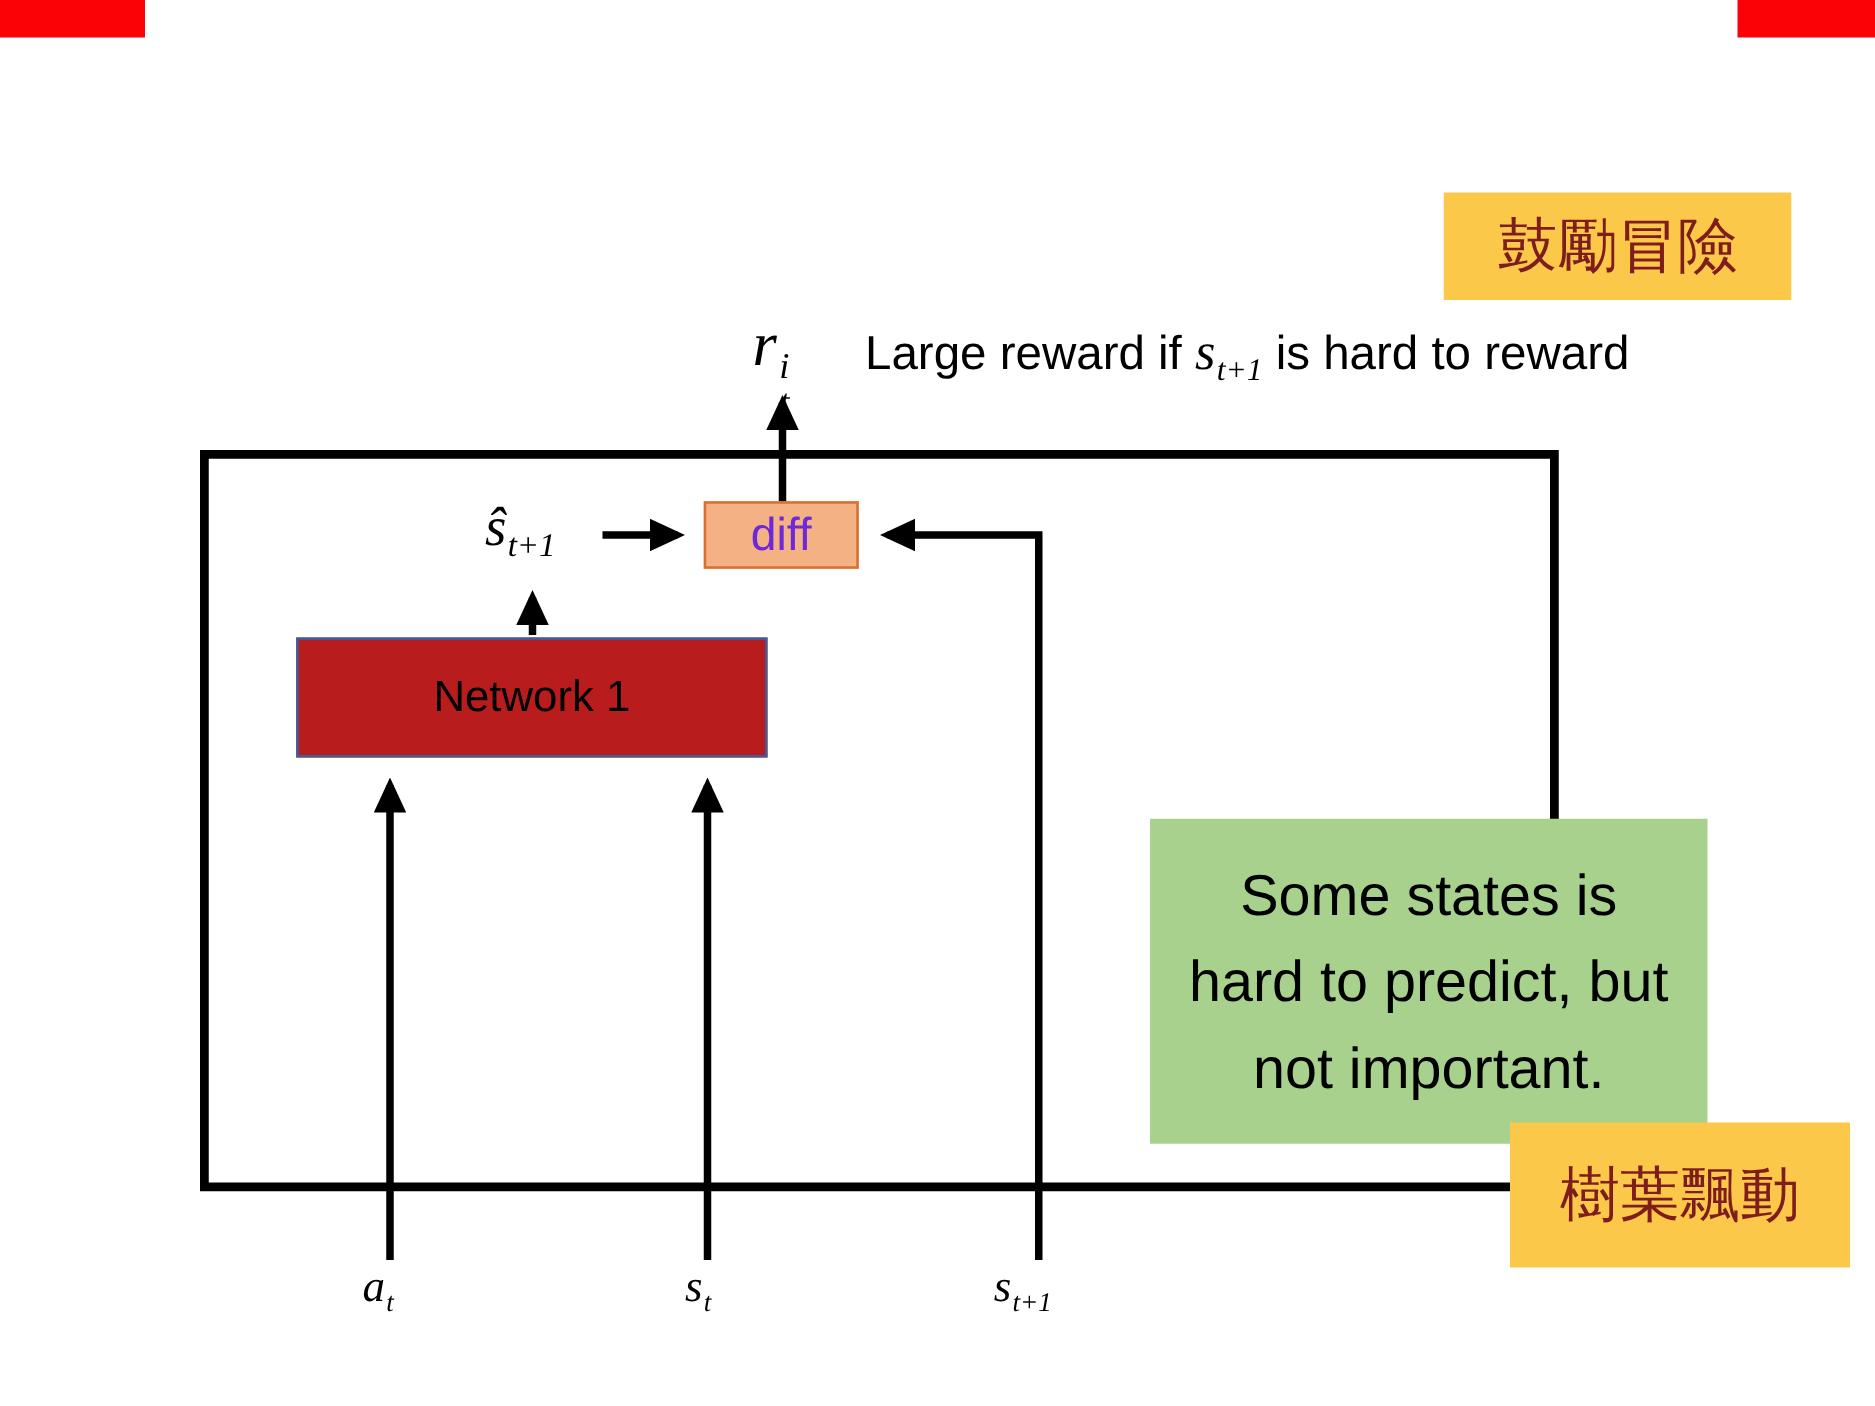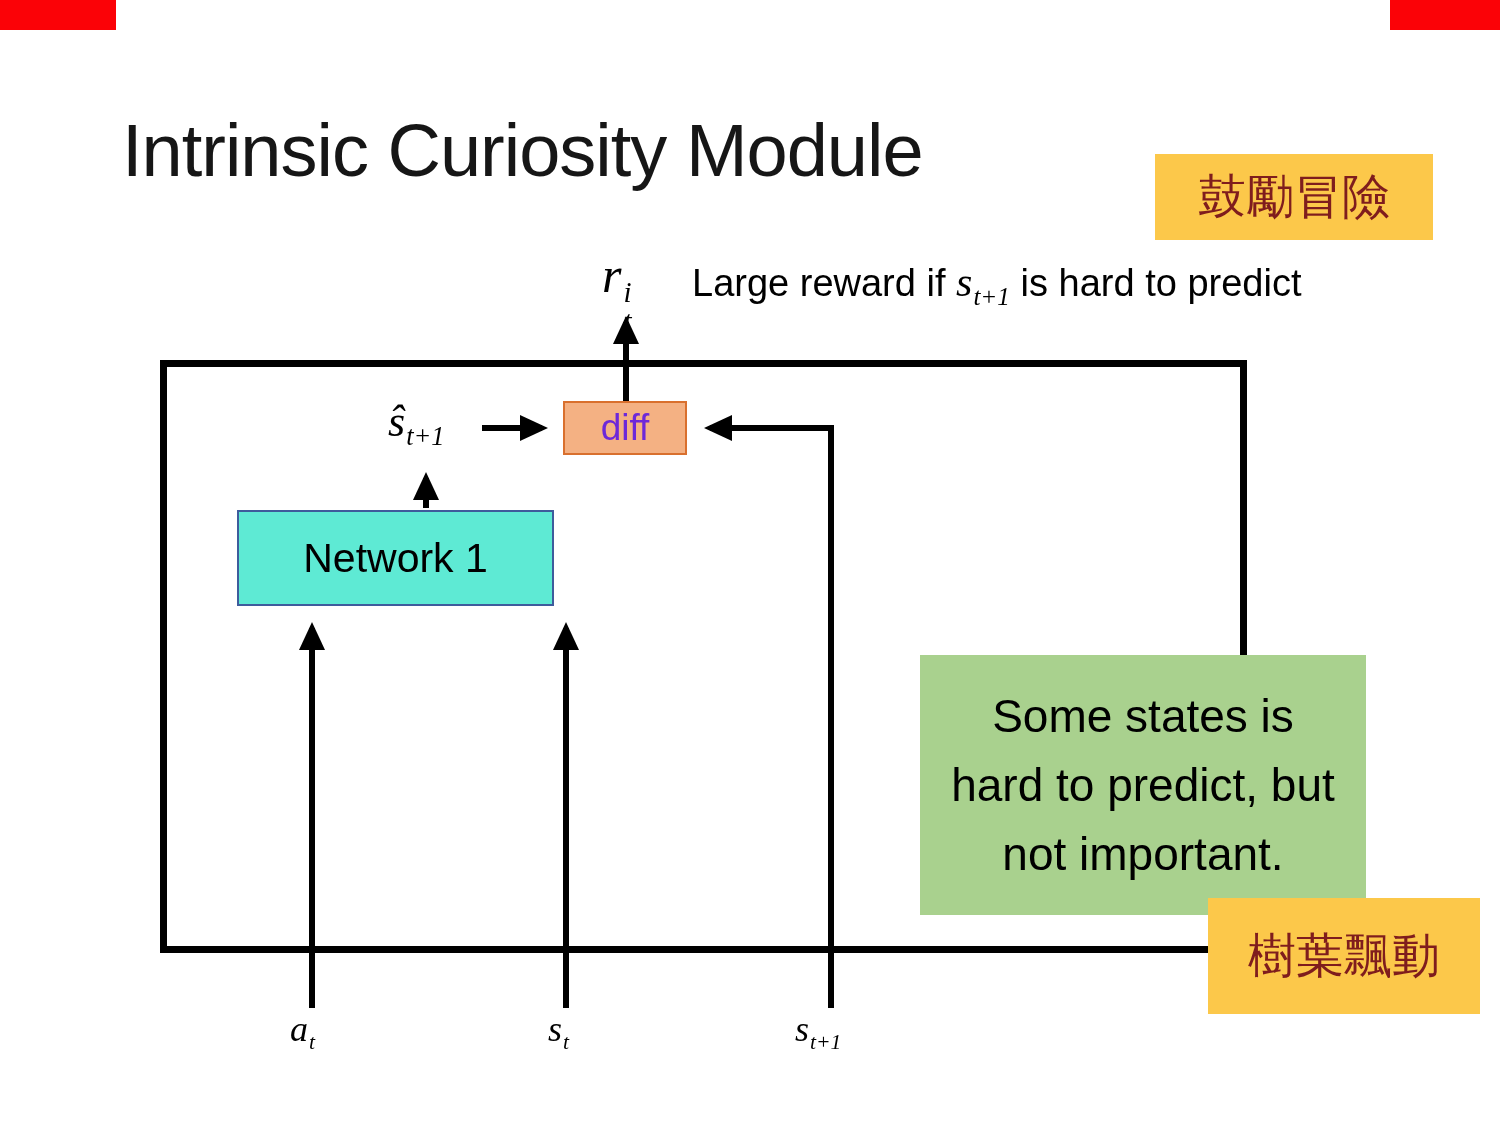--- a/index.html
+++ b/index.html
@@ -52,24 +52,24 @@
   .diff-box {
     left:563px; top:401px; width:124px; height:54px;
     background:#F4B183; border:2px solid #D9702E;
     display:flex; align-items:center; justify-content:center;
     font-size:37px; color:#6d28d9; z-index:3;
   }
 
   .shat-label { left:388px; top:396px; font-size:44px; z-index:3; }
 
   .network-box {
-    left:237px; top:510px; width:317px; height:96px;
-    background:#5eead4; border:2px solid #3E5C9C;
+    left:237px; top:510px; width:377px; height:96px;
+    background:#b91c1c; border:2px solid #3E5C9C;
     display:flex; align-items:center; justify-content:center;
-    font-size:41px; color:#000; z-index:3;
+    font-size:35px; color:#000; z-index:3;
     font-family:"Liberation Sans", sans-serif;
   }
 
   .input-label { font-size:36px; z-index:3; }
   .input-label.at  { left:290px; top:1008px; }
   .input-label.st  { left:548px; top:1008px; }
   .input-label.st1 { left:795px; top:1008px; }
 
   .note-box {
     left:920px; top:655px; width:446px; height:260px;
@@ -81,35 +81,34 @@
   }
 </style>
 </head>
 <body>
 
 <div class="slide">
 
   <div class="corner-bar left"></div>
   <div class="corner-bar right"></div>
 
-  <div class="title">Intrinsic Curiosity Module</div>
 
   <div class="badge encourage">
     <span>鼓勵冒險</span>
   </div>
 
   <div class="abs math reward-var">
     <span>r</span><span class="supsub">
         <span>i</span>
         <span>t</span>
       </span>
   </div>
 
   <div class="abs reward-caption">
-    <span>Large reward if </span><span class="math math-inline"><span>s</span><span class="msub">t+1</span></span><span> is hard to predict</span>
+    <span>Large reward if </span><span class="math math-inline"><span>s</span><span class="msub">t+1</span></span><span> is hard to reward</span>
   </div>
 
   <div class="abs outer-box"></div>
 
   <svg class="abs svg-layer" viewBox="0 0 1500 1125" xmlns="http://www.w3.org/2000/svg">
     <defs>
       <marker id="ah" markerUnits="userSpaceOnUse" markerWidth="28" markerHeight="26" refX="22" refY="13" orient="auto">
         <path d="M0,0 L28,13 L0,26 Z" fill="#000"></path>
       </marker>
     </defs>

